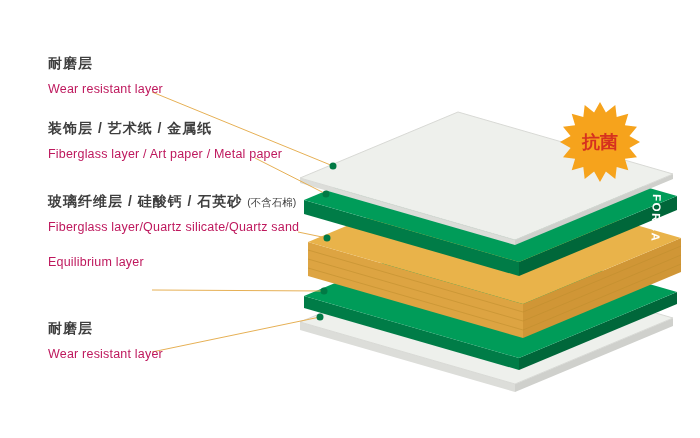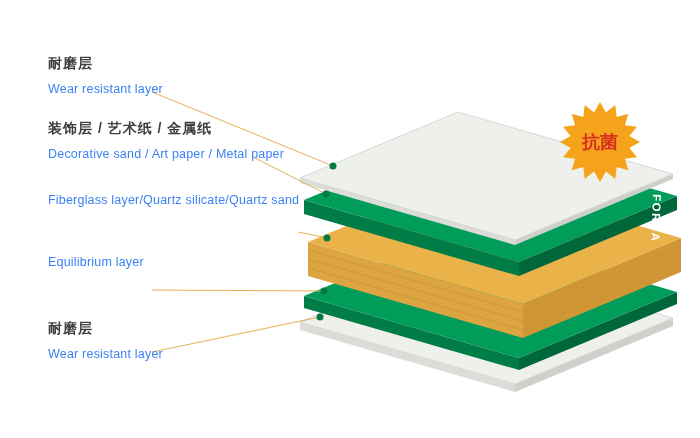--- a/index.html
+++ b/index.html
@@ -4,21 +4,21 @@
 <style>
   html,body{margin:0;padding:0;background:#ffffff;}
   .stage{
     position:relative;width:700px;height:438px;background:#ffffff;overflow:hidden;
     font-family:"Liberation Sans","DejaVu Sans",sans-serif;
   }
   svg.diagram{position:absolute;left:0;top:0;display:block;}
   .label-block{position:absolute;left:24px;margin-left:24px;}
   .label-cn{font-size:14px;font-weight:700;color:#3f3f3f;letter-spacing:1px;margin:0 0 9px 0;white-space:nowrap;}
   .label-cn .note{font-size:10.5px;font-weight:400;letter-spacing:0;}
-  .label-en{font-size:12.5px;font-weight:400;color:#3b82f6;letter-spacing:0.2px;white-space:nowrap;}
+  .label-en{font-size:12.5px;font-weight:400;color:#be185d;letter-spacing:0.2px;white-space:nowrap;}
 </style>
 </head>
 <body>
 
 <div class="stage">
 
   <svg class="diagram" width="700" height="438" viewBox="0 0 700 438">
 
     <g>
       <polygon points="300,322 515,384 515,392 300,330" fill="#dcddd9"></polygon>
@@ -75,24 +75,28 @@
     </g>
   </svg>
 
   <div class="label-block" style="top:55px">
     <div class="label-cn">耐磨层</div>
     <div class="label-en">Wear resistant layer</div>
   </div>
 
   <div class="label-block" style="top:120px">
     <div class="label-cn">装饰层 / 艺术纸 / 金属纸</div>
-    <div class="label-en">Decorative sand / Art paper / Metal paper</div>
+    <div class="label-en">Fiberglass layer / Art paper / Metal paper</div>
   </div>
 
   <div class="label-block" style="top:193px">
+    <div class="label-cn">
+      <span>玻璃纤维层 / 硅酸钙 / 石英砂</span>
+      <span class="note">(不含石棉)</span>
+    </div>
     <div class="label-en">Fiberglass layer/Quartz silicate/Quartz sand</div>
   </div>
 
   <div class="label-block" style="top:255px">
     <div class="label-en">Equilibrium layer</div>
   </div>
 
   <div class="label-block" style="top:320px">
     <div class="label-cn">耐磨层</div>
     <div class="label-en">Wear resistant layer</div>

